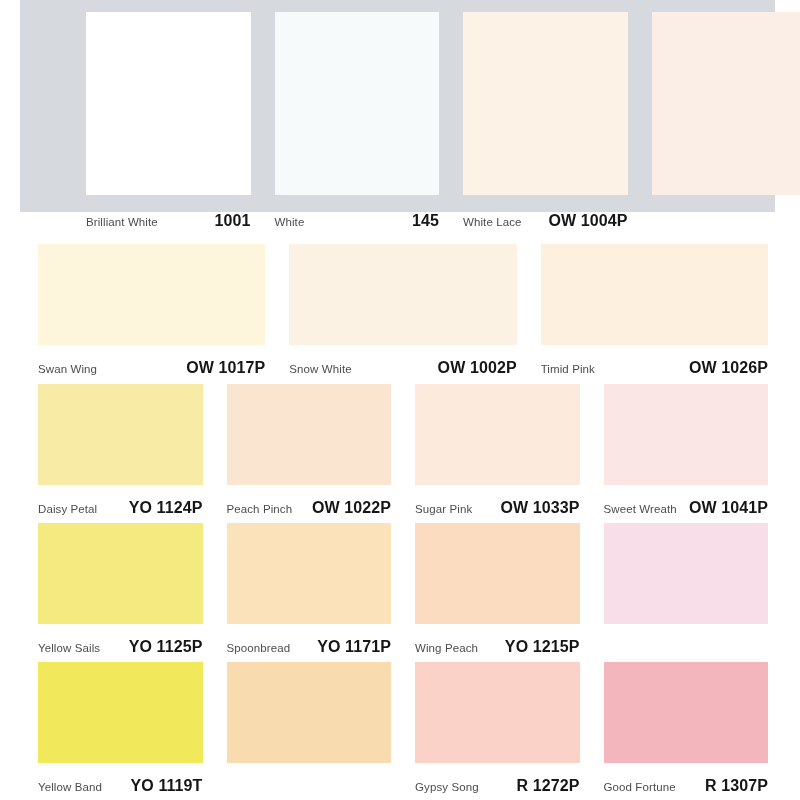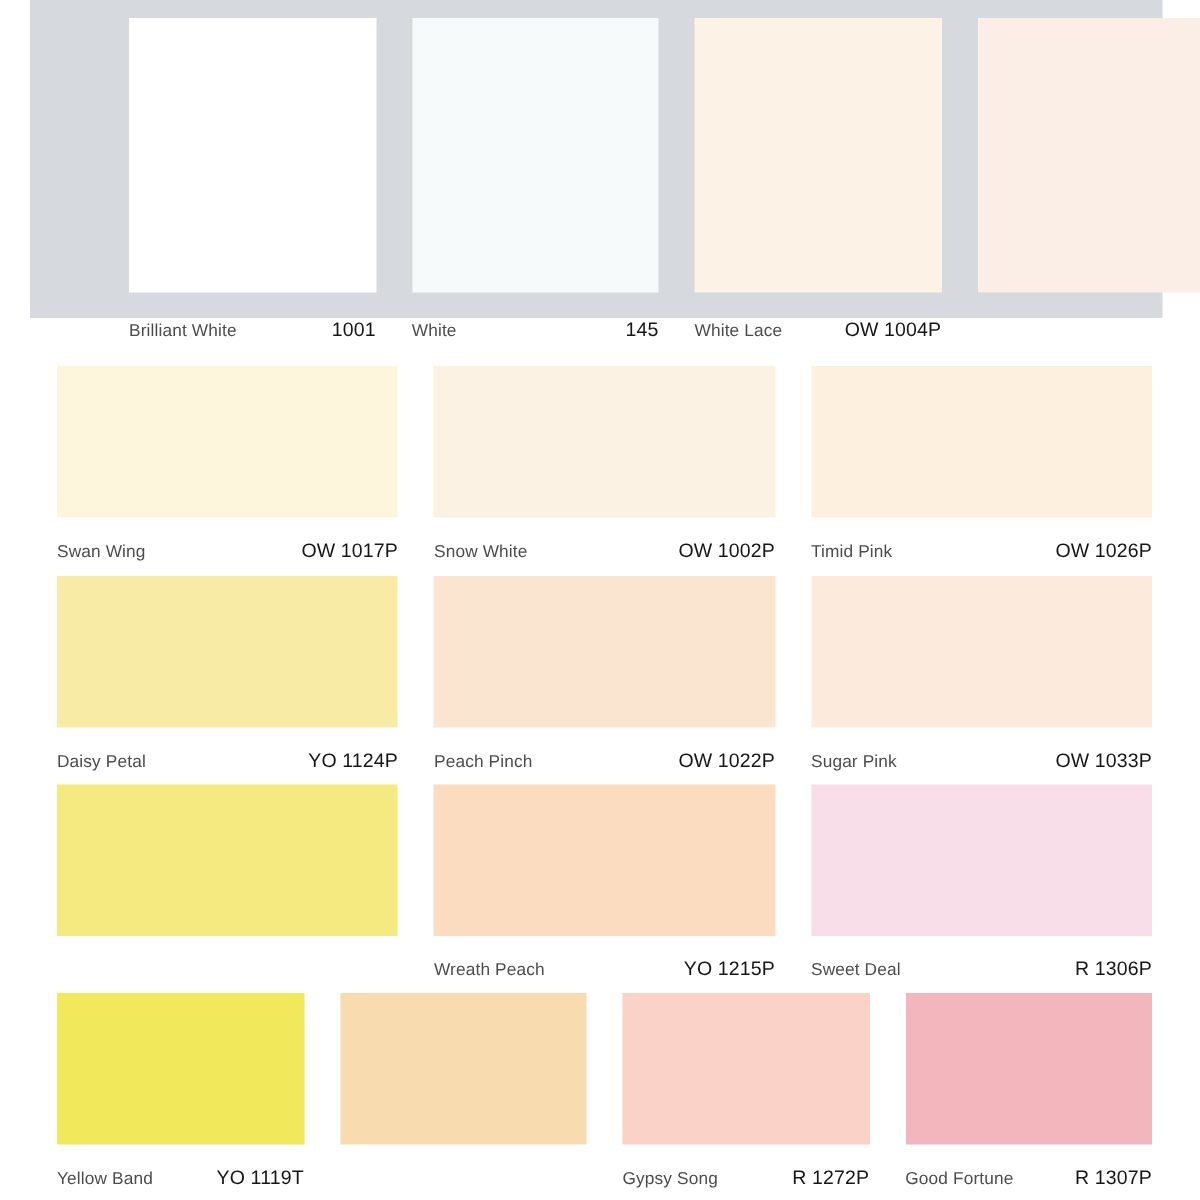--- a/index.html
+++ b/index.html
@@ -82,23 +82,23 @@
 
   .row-1 .swatch-caption { padding-top: 17px; }
 
   .swatch-name {
     font-size: 11.5px;
     color: #4c4c4c;
     letter-spacing: 0.1px;
   }
 
   .swatch-code {
-    font-size: 13px;
+    font-size: 16px;
     color: #161616;
-    font-weight: normal;
+    font-weight: bold;
     letter-spacing: 0.1px;
   }
 </style>
 </head>
 <body style="background: rgb(255, 255, 255);">
 
 <div id="chart">
 
   <div class="header-band" style="background: rgb(214, 218, 222);"></div>
 
@@ -170,39 +170,53 @@
           <span class="swatch-code" style="color: rgb(22, 22, 22);">OW 1022P</span>
         </div>
       </div>
       <div class="swatch-cell">
         <div class="swatch-chip" style="background: rgb(252, 235, 221);"></div>
         <div class="swatch-caption">
           <span class="swatch-name" style="color: rgb(76, 76, 76);">Sugar Pink</span>
           <span class="swatch-code" style="color: rgb(22, 22, 22);">OW 1033P</span>
         </div>
       </div>
+      <div class="swatch-cell">
+        <div class="swatch-chip" style="background: rgb(251, 230, 230);"></div>
+        <div class="swatch-caption">
+          <span class="swatch-name" style="color: rgb(76, 76, 76);">Sweet Wreath</span>
+          <span class="swatch-code" style="color: rgb(22, 22, 22);">OW 1041P</span>
+        </div>
+      </div>
     </div>
 
     <div class="swatch-row row-4">
       <div class="swatch-cell">
         <div class="swatch-chip" style="background: rgb(244, 234, 127);"></div>
+        <div class="swatch-caption">
+          <span class="swatch-name" style="color: rgb(76, 76, 76);">Yellow Sails</span>
+          <span class="swatch-code" style="color: rgb(22, 22, 22);">YO 1125P</span>
+        </div>
+      </div>
+      <div class="swatch-cell">
+        <div class="swatch-chip" style="background: rgb(251, 226, 186);"></div>
+        <div class="swatch-caption">
+          <span class="swatch-name" style="color: rgb(76, 76, 76);">Spoonbread</span>
+          <span class="swatch-code" style="color: rgb(22, 22, 22);">YO 1171P</span>
+        </div>
       </div>
       <div class="swatch-cell">
         <div class="swatch-chip" style="background: rgb(251, 220, 192);"></div>
         <div class="swatch-caption">
-          <span class="swatch-name" style="color: rgb(76, 76, 76);">Wreath Peach</span>
+          <span class="swatch-name" style="color: rgb(76, 76, 76);">Wing Peach</span>
           <span class="swatch-code" style="color: rgb(22, 22, 22);">YO 1215P</span>
         </div>
       </div>
       <div class="swatch-cell">
         <div class="swatch-chip" style="background: rgb(247, 222, 232);"></div>
-        <div class="swatch-caption">
-          <span class="swatch-name" style="color: rgb(76, 76, 76);">Sweet Deal</span>
-          <span class="swatch-code" style="color: rgb(22, 22, 22);">R 1306P</span>
-        </div>
       </div>
     </div>
 
     <div class="swatch-row row-5">
       <div class="swatch-cell">
         <div class="swatch-chip" style="background: rgb(242, 232, 92);"></div>
         <div class="swatch-caption">
           <span class="swatch-name" style="color: rgb(76, 76, 76);">Yellow Band</span>
           <span class="swatch-code" style="color: rgb(22, 22, 22);">YO 1119T</span>
         </div>

